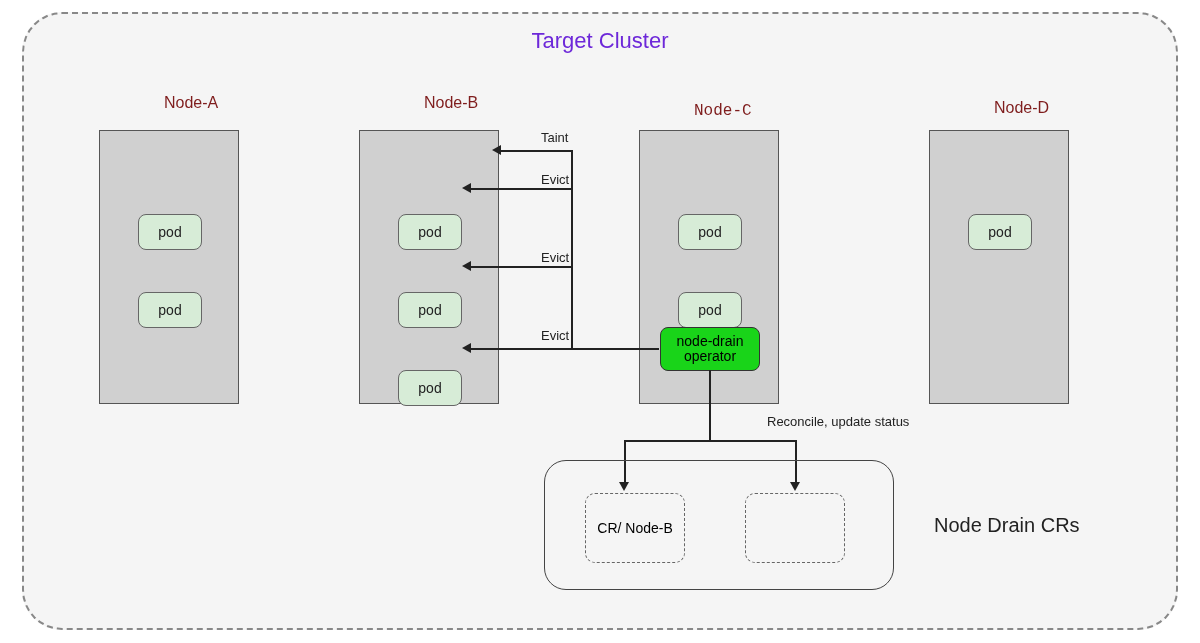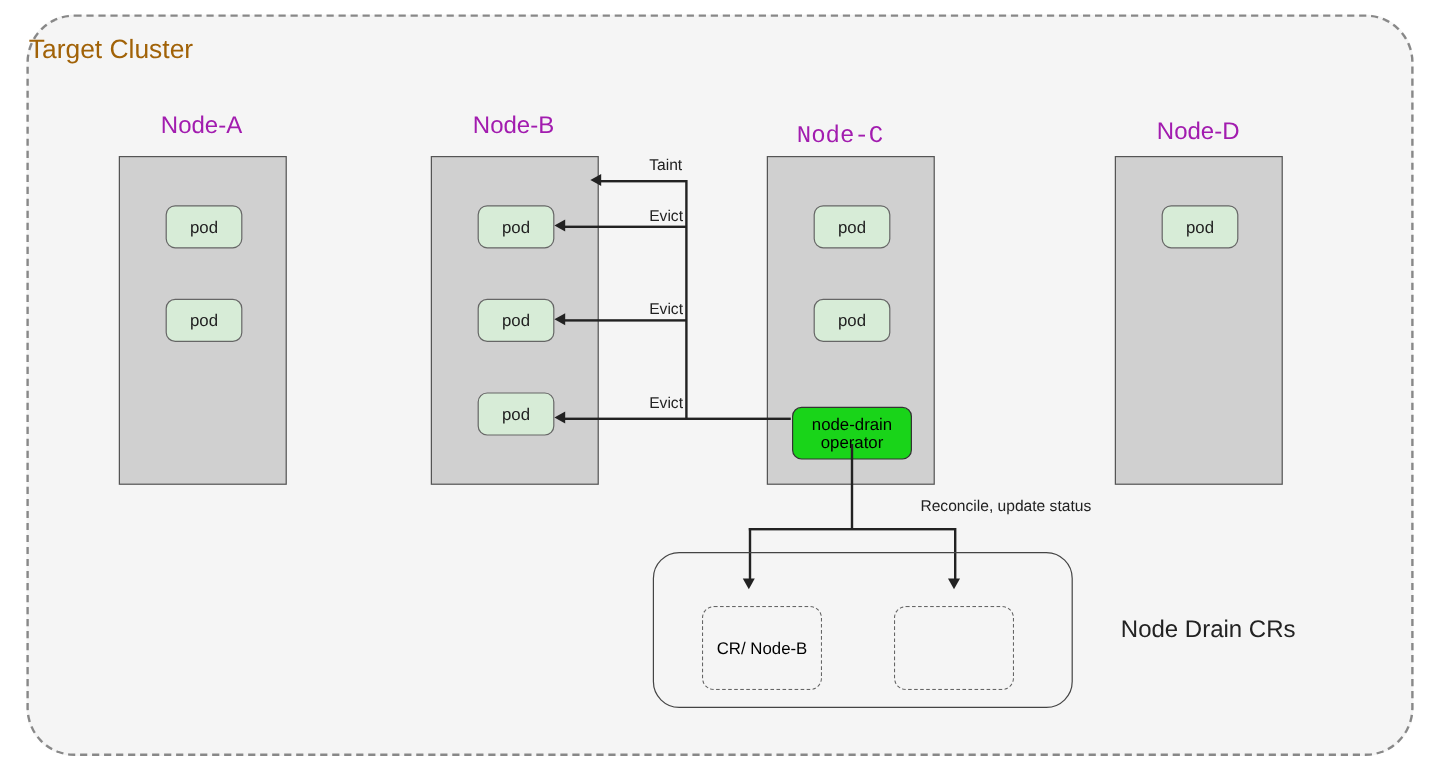--- a/index.html
+++ b/index.html
@@ -14,45 +14,47 @@
       position: absolute;
       left: 22px; top: 12px;
       width: 1156px; height: 618px;
       border: 2px dashed #888;
       border-radius: 40px;
       background: #f5f5f5;
     }
     .cluster-title {
       position: absolute;
       left: 0; right: 0; top: 14px;
-      text-align: left;
+      text-align: center;
       font-size: 22px;
-      color: #a16207;
+      color: #6d28d9;
     }
     .node-label {
       position: absolute;
-      font-size: 20px;
-      color: #a21caf;
+      font-size: 16px;
+      color: #7f1d1d;
+      margin-left: 30px;
     }
     .node-box {
       position: absolute;
       background: #d0d0d0;
       border: 1px solid #555;
     }
     .pod {
       position: absolute;
       width: 64px; height: 36px;
       background: #d7ecd7;
       border: 1px solid #666;
       border-radius: 8px;
       display: flex;
       align-items: center;
       justify-content: center;
       font-size: 14px;
       color: #222;
+      margin-top: 43px;
     }
     .operator {
       position: absolute;
       width: 100px; height: 44px;
       background: #19d419;
       border: 1px solid #333;
       border-radius: 8px;
       display: flex;
       align-items: center;
       justify-content: center;
@@ -76,21 +78,20 @@
     .cr-box {
       position: absolute;
       border: 1.5px dashed #666;
       border-radius: 10px;
       display: flex;
       align-items: center;
       justify-content: center;
       font-size: 14px;
       text-align: center;
       line-height: 1.2;
-      margin-top: 12px;
     }
     .crs-label {
       position: absolute;
       font-size: 20px;
       color: #222;
     }
     .line { position: absolute; background: #222; }
     .hline { height: 1.5px; }
     .vline { width: 1.5px; }
     .arrow-left {
@@ -126,21 +127,21 @@
 
   <div class="node-box" style="left:335px; top:116px; width:140px; height:274px;">
     <div class="pod" style="left:38px; top:40px;">pod</div>
     <div class="pod" style="left:38px; top:118px;">pod</div>
     <div class="pod" style="left:38px; top:196px;">pod</div>
   </div>
 
   <div class="node-box" style="left:615px; top:116px; width:140px; height:274px;">
     <div class="pod" style="left:38px; top:40px;">pod</div>
     <div class="pod" style="left:38px; top:118px;">pod</div>
-    <div class="operator" style="left:20px; top:208px;">node-drain operator</div>
+    <div class="operator" style="left:20px; top:196px;">node-drain operator</div>
   </div>
 
   <div class="node-box" style="left:905px; top:116px; width:140px; height:274px;">
     <div class="pod" style="left:38px; top:40px;">pod</div>
   </div>
 
   <div class="edge-label" style="left:482px; top:116px;">Taint</div>
   <div class="line hline" style="left:476px; top:136px; width:72px;"></div>
   <div class="arrow-left" style="left:468px; top:131px;"></div>
 

